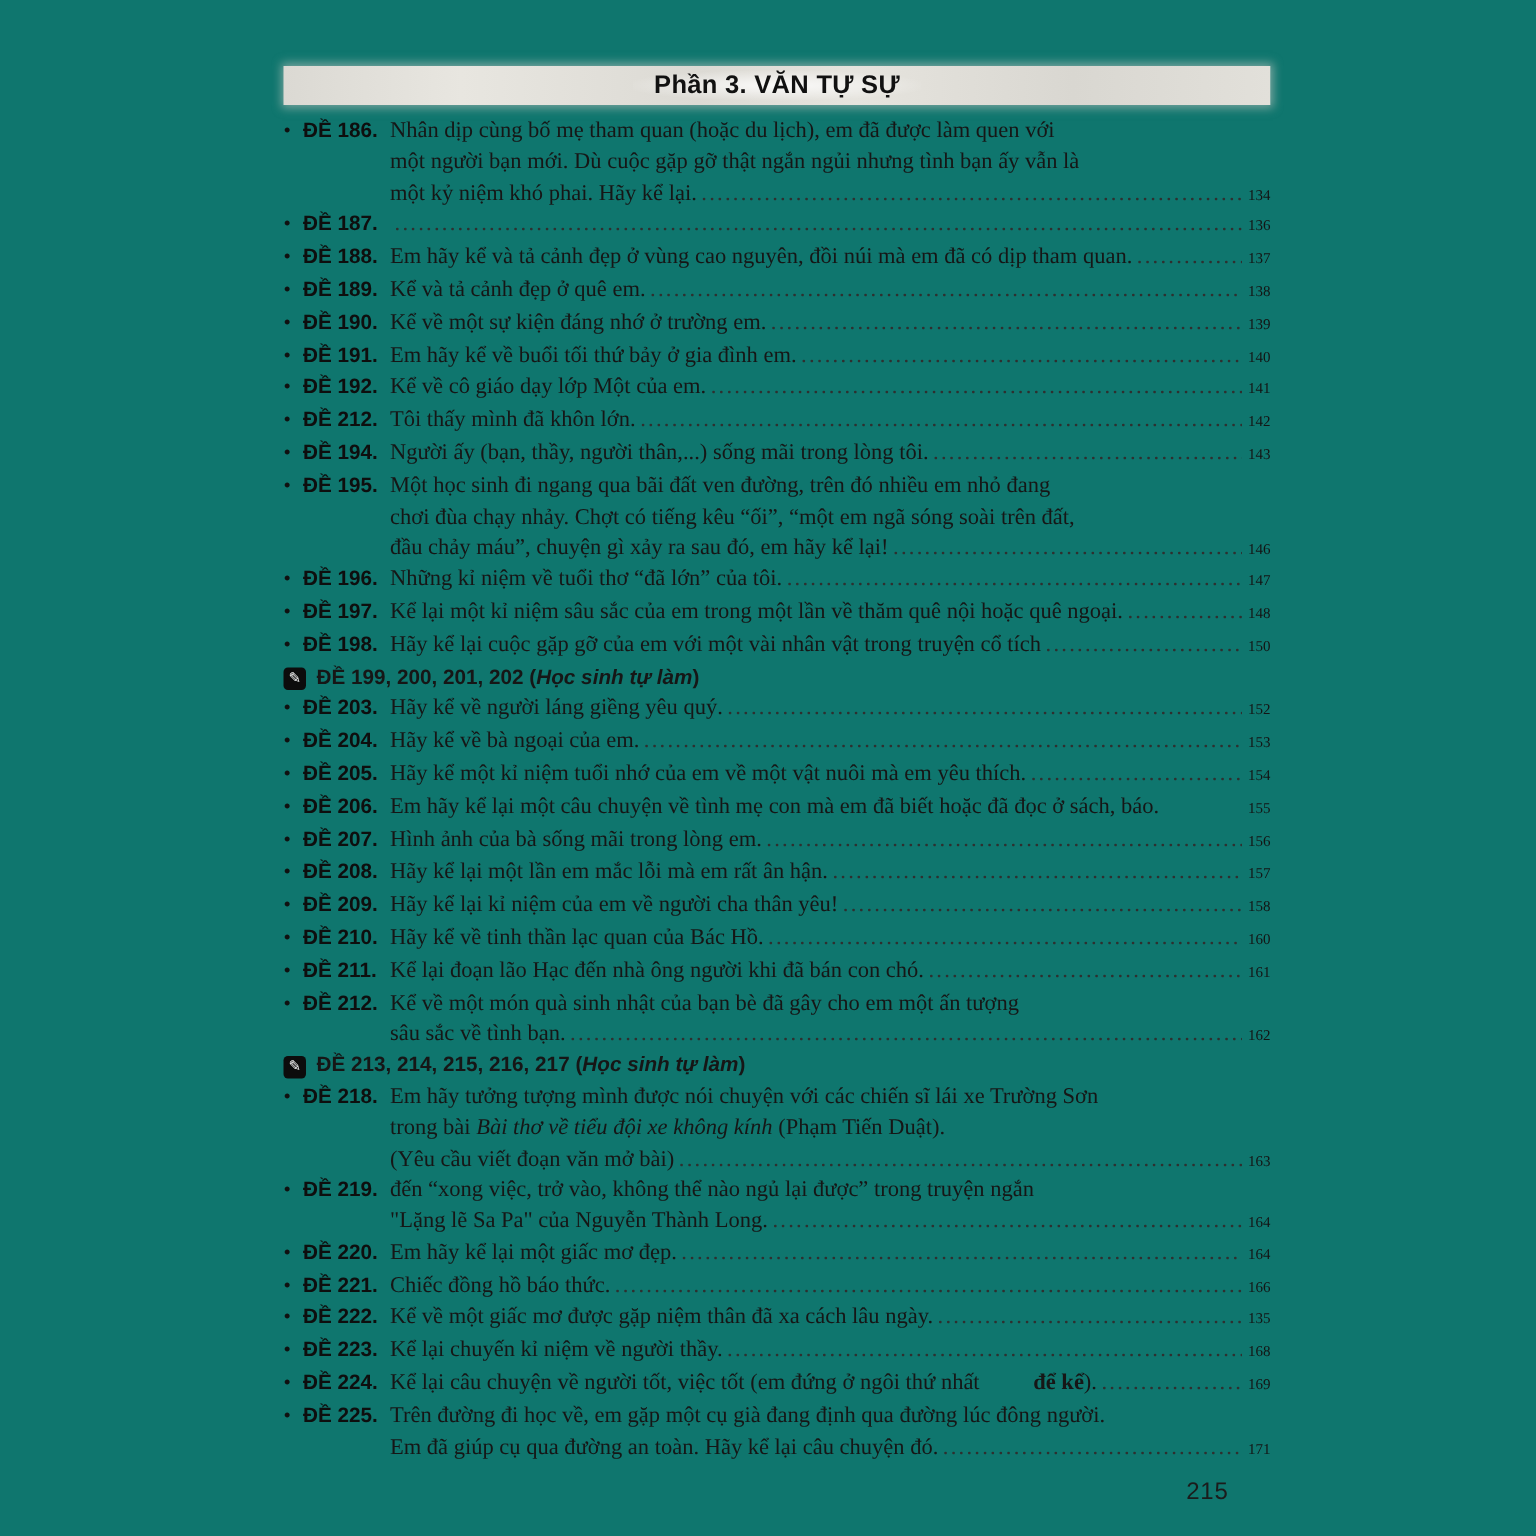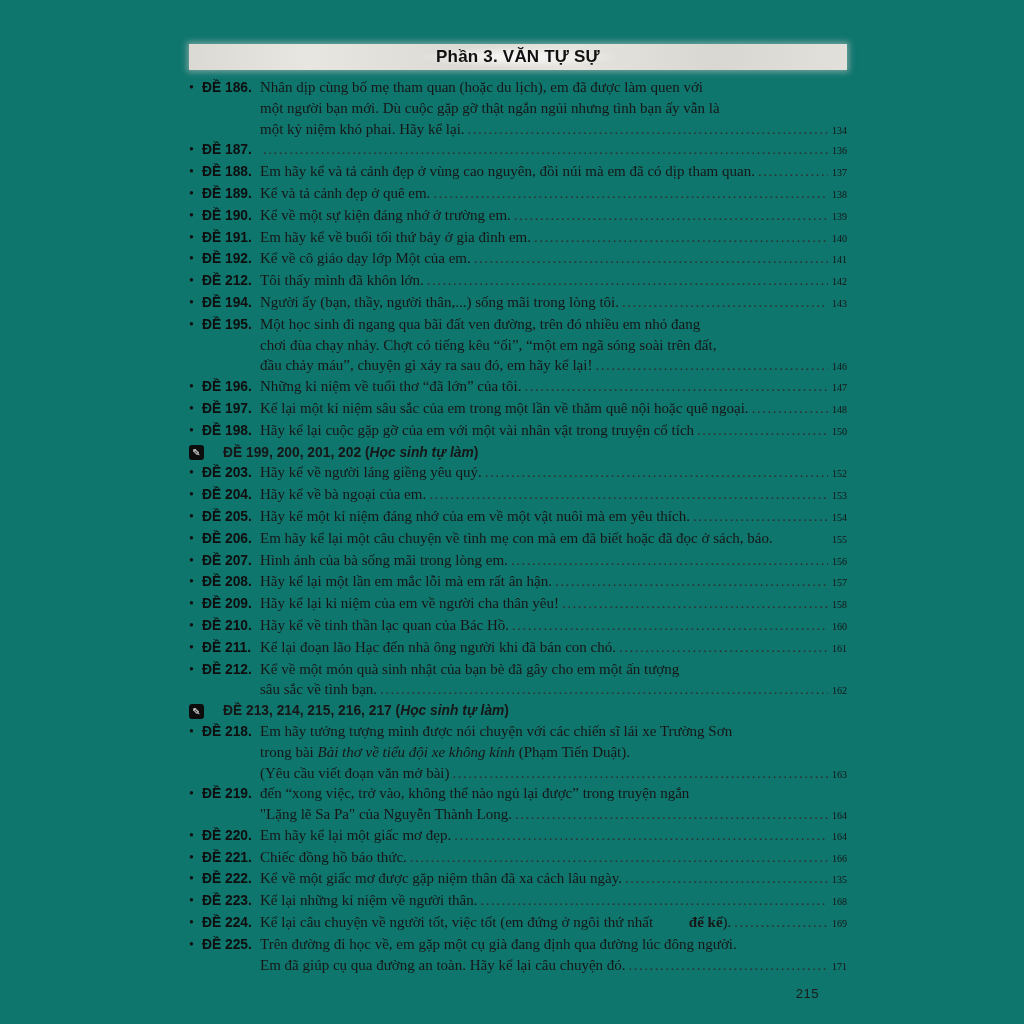--- a/index.html
+++ b/index.html
@@ -55,25 +55,25 @@
   .seg.sans{font-family:"Liberation Sans",sans-serif;font-weight:bold;font-size:13.8px;}
 
   .entry.pencil-row{align-items:center;}
   .pencil-icon{
     flex:none;width:15px;height:15px;margin-right:7px;border-radius:3px;
     background:#0c0c0c;color:#ffffff;
     display:inline-flex;align-items:center;justify-content:center;
     font-family:"DejaVu Sans",sans-serif;font-size:10px;line-height:1;
     transform:translateY(1px);
   }
-  .entry.pencil-row .line{height:20.8px;margin-left:12px;}
+  .entry.pencil-row .line{height:20.8px;}
 
   .folio{
     position:absolute;right:205px;top:986px;
-    font-family:"Liberation Sans",sans-serif;font-size:13px;color:#1b1b1b;
+    font-family:"Liberation Sans",sans-serif;font-size:16px;color:#1b1b1b;
     letter-spacing:.5px;
   }
 </style>
 </head>
 <body>
 
 <div class="page">
   <div class="content">
     <div class="title-band">
       <span class="title">Phần 3. VĂN TỰ SỰ</span>
@@ -251,21 +251,21 @@
               <span class="leader"></span>
               <span class="pg">153</span>
             </div>
           </div>
         </div>
         <div class="entry">
           <span class="bullet">•</span>
           <span class="label">ĐỀ 205.</span>
           <div class="body">
             <div class="line row">
-              <span class="txt"><span class="seg">Hãy kể một kỉ niệm đáng nhớ của em về một vật nuôi mà em yêu thích.</span></span>
+              <span class="txt"><span class="seg">Hãy kể một kỉ niệm tuổi nhớ của em về một vật nuôi mà em yêu thích.</span></span>
               <span class="leader"></span>
               <span class="pg">154</span>
             </div>
           </div>
         </div>
         <div class="entry">
           <span class="bullet">•</span>
           <span class="label">ĐỀ 206.</span>
           <div class="body">
             <div class="line row">
@@ -404,21 +404,21 @@
               <span class="leader"></span>
               <span class="pg">135</span>
             </div>
           </div>
         </div>
         <div class="entry">
           <span class="bullet">•</span>
           <span class="label">ĐỀ 223.</span>
           <div class="body">
             <div class="line row">
-              <span class="txt"><span class="seg">Kể lại những kỉ niệm về người thân.</span></span>
+              <span class="txt"><span class="seg">Kể lại chuyến kỉ niệm về người thầy.</span></span>
               <span class="leader"></span>
               <span class="pg">168</span>
             </div>
           </div>
         </div>
         <div class="entry">
           <span class="bullet">•</span>
           <span class="label">ĐỀ 224.</span>
           <div class="body">
             <div class="line row">

